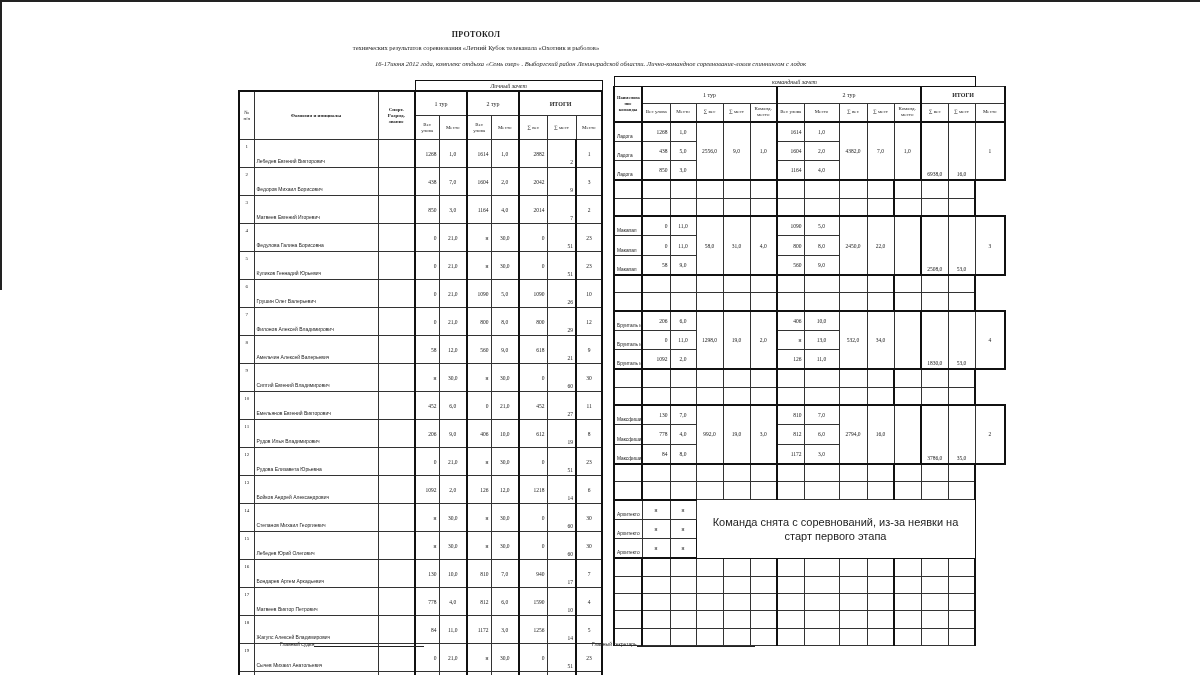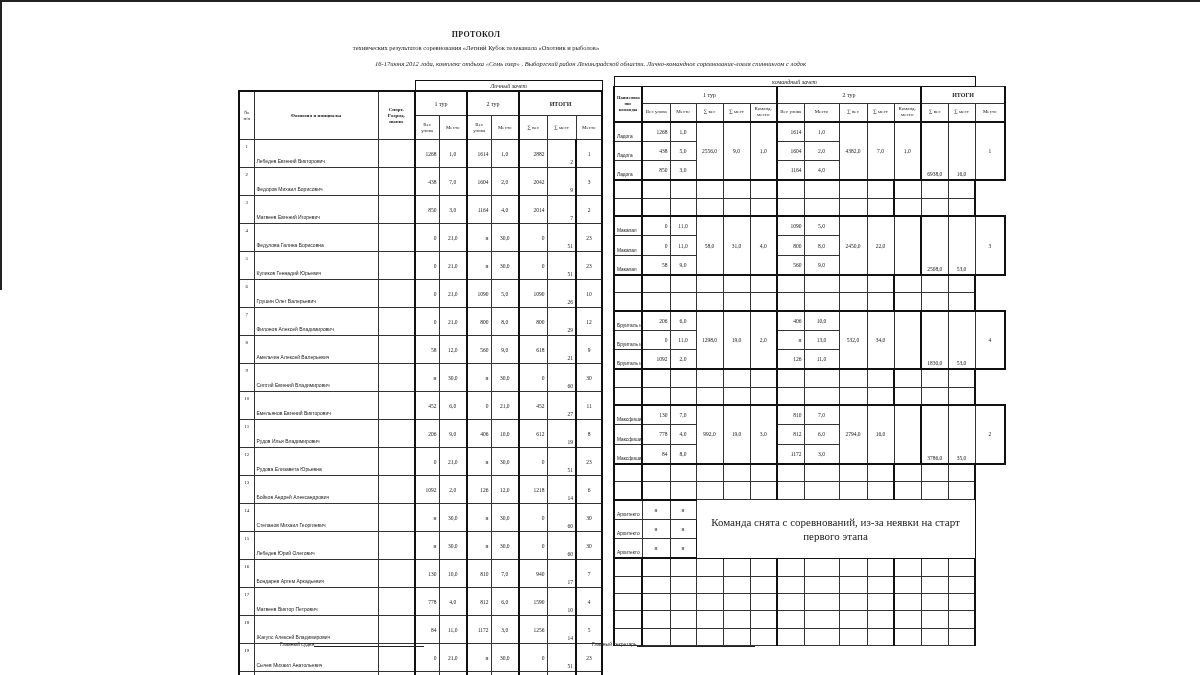--- a/index.html
+++ b/index.html
@@ -26,21 +26,21 @@
   .thick-l { border-left:2px solid #111 !important; }
   .thick-r { border-right:2px solid #111 !important; }
   .thick-t { border-top:2px solid #111 !important; }
   .thick-b { border-bottom:2px solid #111 !important; }
 
   #left-table { left:238px; top:80px; width:363px; }
   #right-table { left:613px; top:76px; width:393px; }
   #right-table td { height:16.3px; }
   #right-table td.team { font-family:"Liberation Sans", sans-serif; font-size:4.8px; vertical-align:bottom; padding-bottom:2px; }
   #right-table td.cap { height:9px; }
-  .dq { font-size:11px !important; text-align:center; white-space:normal !important; line-height:14px; font-family:Liberation Serif, serif; border:1.5px solid #111 !important; }
+  .dq { font-size:11px !important; text-align:center; white-space:normal !important; line-height:14px; font-family:Liberation Sans, sans-serif; border:1.5px solid #111 !important; }
 
   .sig { position:absolute; top:640px; font-family:"Liberation Sans", sans-serif; font-size:5px; }
   .sig .line { display:inline-block; border-bottom:1px solid #222; vertical-align:bottom; height:6px; }
 </style>
 </head>
 <body>
 
 <div class="frame-top"></div>
 <div class="frame-left"></div>
 

